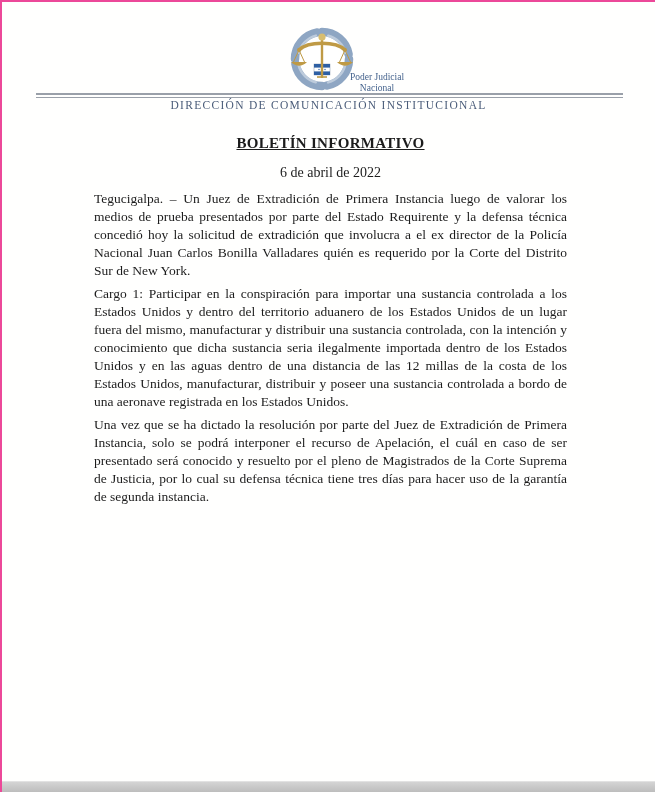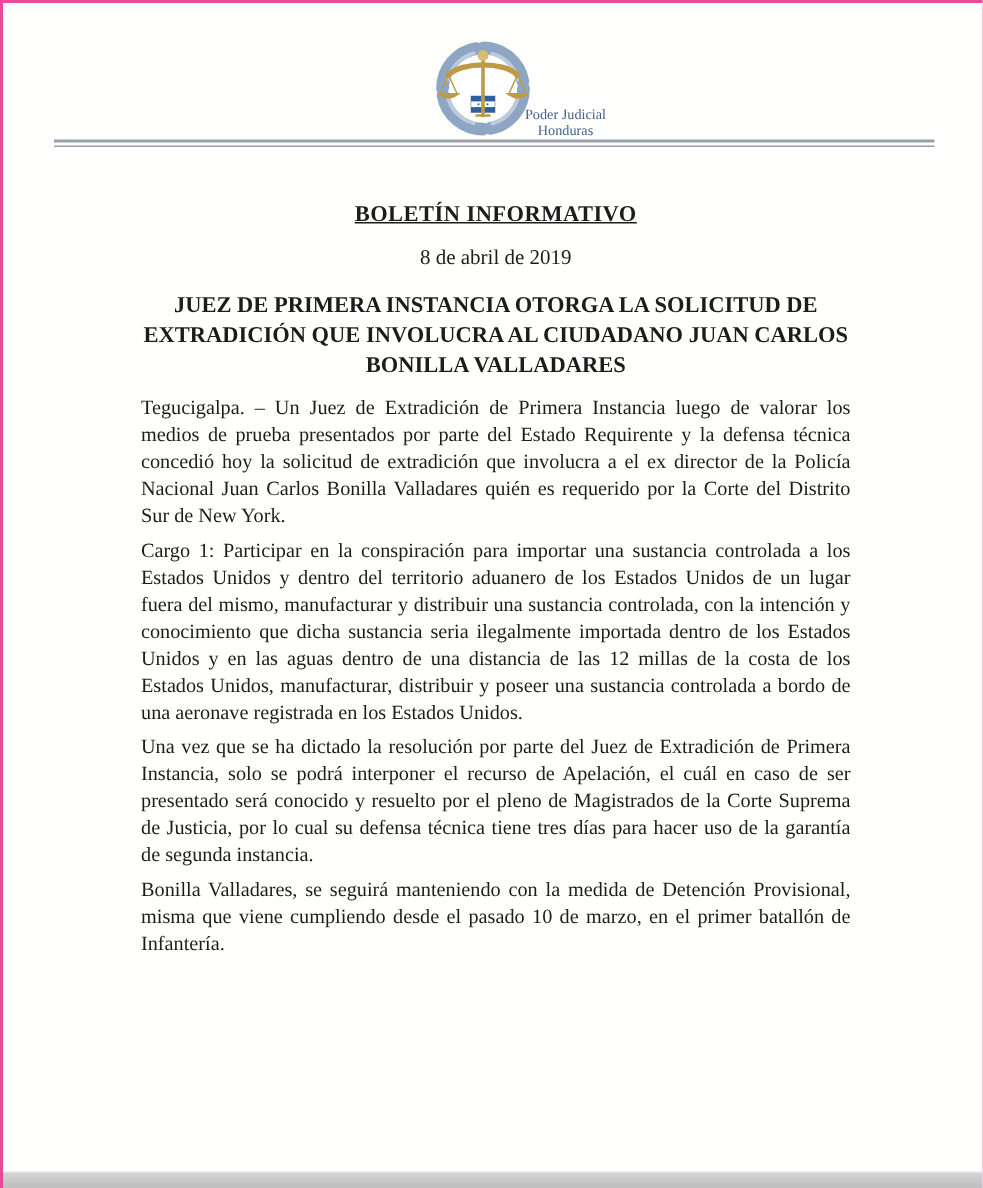--- a/index.html
+++ b/index.html
@@ -101,43 +101,42 @@
           <path d="M 35 51 H 45" stroke-width="1.6"></path>
         </g>
         <circle cx="40" cy="11" r="3.6" style="fill:var(--gold-light)"></circle>
         <circle cx="17" cy="24" r="2" style="fill:var(--gold)"></circle>
         <circle cx="63" cy="24" r="2" style="fill:var(--gold)"></circle>
         <path d="M 9 36 Q 17 43.5 25 36 Z" style="fill:var(--gold)"></path>
         <path d="M 55 36 Q 63 43.5 71 36 Z" style="fill:var(--gold)"></path>
       </svg>
       <div class="logo-text">
         <div>Poder Judicial</div>
-        <div>Honduras</div>
+        <div>Nacional</div>
       </div>
     </div>
 
     <div class="divider"></div>
 
+    <div class="department">DIRECCIÓN DE COMUNICACIÓN INSTITUCIONAL</div>
   </div>
 
   <div class="content">
     <h1 class="title">BOLETÍN INFORMATIVO</h1>
 
-    <div class="date">8 de abril de 2019</div>
+    <div class="date">6 de abril de 2022</div>
 
-    <h2 class="headline">JUEZ DE PRIMERA INSTANCIA OTORGA LA SOLICITUD DE EXTRADICIÓN QUE INVOLUCRA AL CIUDADANO JUAN CARLOS BONILLA VALLADARES</h2>
 
     <div class="docbody" id="paragraphs">
   <p class="para"><b class="lead">Tegucigalpa.</b><span class="ptext"> – Un Juez de Extradición de Primera Instancia luego de valorar los medios de prueba presentados por parte del Estado Requirente y la defensa técnica concedió hoy la solicitud de extradición que involucra a el ex director de la Policía Nacional Juan Carlos Bonilla Valladares quién es requerido por la Corte del Distrito Sur de New York.</span></p>
 
 
   <p class="para"><span class="ptext">Cargo 1: Participar en la conspiración para importar una sustancia controlada a los Estados Unidos y dentro del territorio aduanero de los Estados Unidos de un lugar fuera del mismo, manufacturar y distribuir una sustancia controlada, con la intención y conocimiento que dicha sustancia seria ilegalmente importada dentro de los Estados Unidos y en las aguas dentro de una distancia de las 12 millas de la costa de los Estados Unidos, manufacturar, distribuir y poseer una sustancia controlada a bordo de una aeronave registrada en los Estados Unidos.</span></p>
 
 
 
   <p class="para"><span class="ptext">Una vez que se ha dictado la resolución por parte del Juez de Extradición de Primera Instancia, solo se podrá interponer el recurso de Apelación, el cuál en caso de ser presentado será conocido y resuelto por el pleno de Magistrados de la Corte Suprema de Justicia, por lo cual su defensa técnica tiene tres días para hacer uso de la garantía de segunda instancia.</span></p>
 
-  <p class="para"><span class="ptext">Bonilla Valladares, se seguirá manteniendo con la medida de Detención Provisional, misma que viene cumpliendo desde el pasado 10 de marzo, en el primer batallón de Infantería.</span></p>
 </div>
   </div>
 
   <div class="bottom-strip"></div>
 </div>
 
 </body></html>

